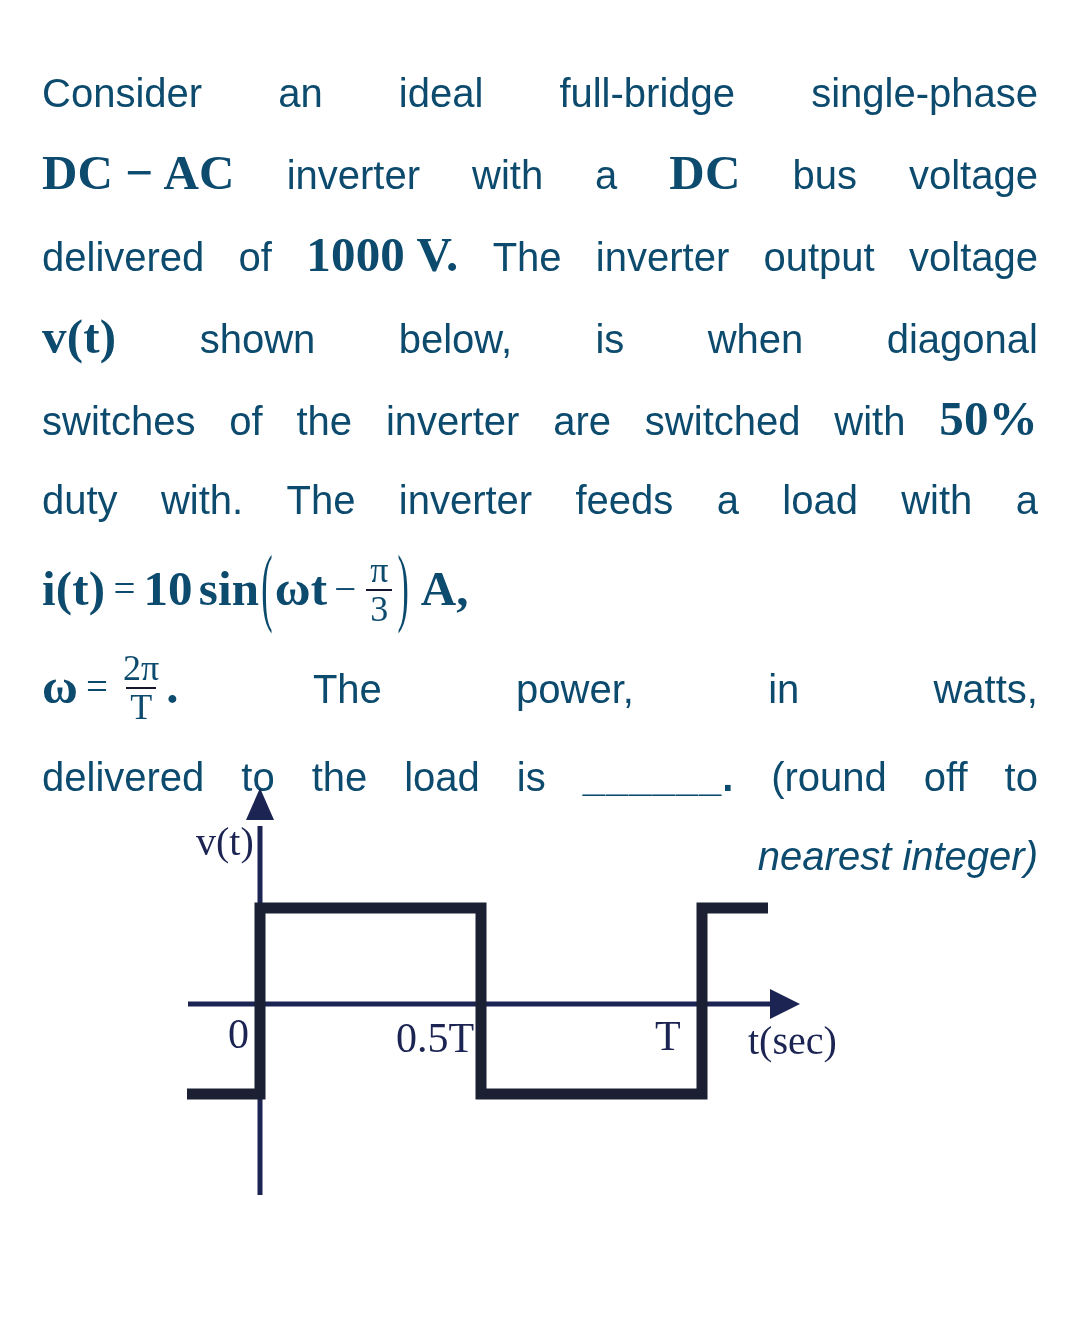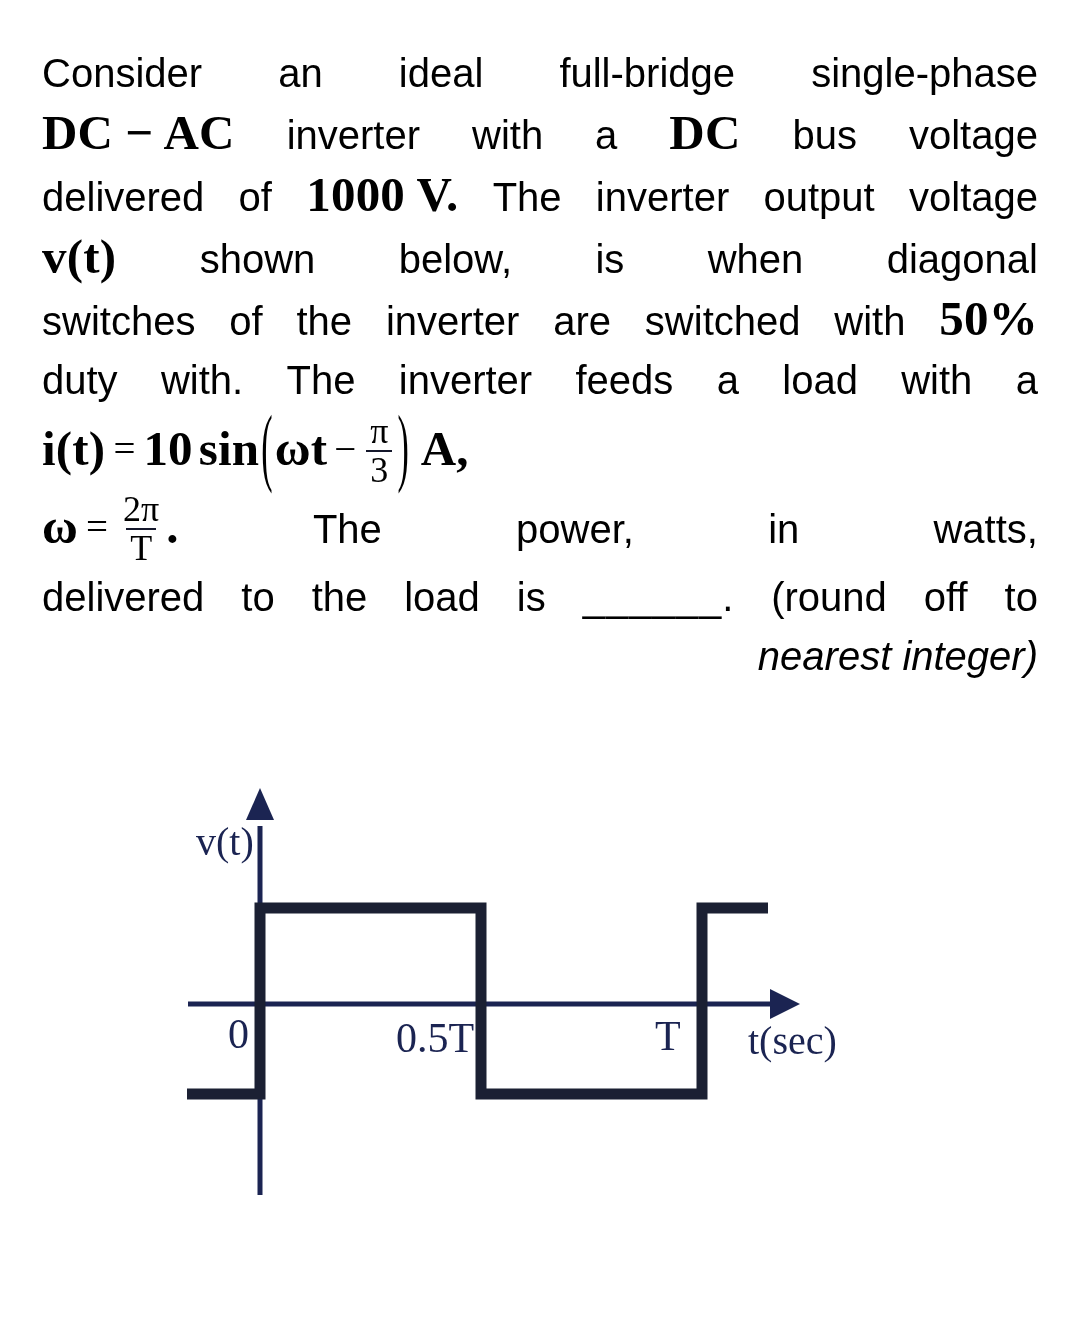--- a/index.html
+++ b/index.html
@@ -23,22 +23,23 @@
     top: 44px;
     width: 996px;
   }
 
   .qline {
     display: flex;
     align-items: baseline;
     width: 100%;
     font-size: 40px;
     line-height: 59px;
-    color: #000000;
+    color: #0c4a6e;
     white-space: nowrap;
+    margin-top: 20px;
   }
   
   .qline.just {
     justify-content: space-between;
   }
   .qline.left {
     justify-content: flex-end;
     font-style: italic;
   }
 
@@ -76,31 +77,32 @@
     transform-origin: center;
     font-size: 34px;
     position: relative;
     top: -2px;
     margin: 0 2px;
     font-weight: 300;
   }
 
   .inline-eq {
     display: inline-flex;
-    align-items: center;
+    align-items: flex-start;
     font-family: "Liberation Serif", serif;
     font-size: 39px;
     white-space: nowrap;
   }
   .inline-eq .op { margin: 0 8px; }
   .inline-eq .opn { margin: 0 7px; }
 
   .blank {
     font-family: "Liberation Sans", sans-serif;
     letter-spacing: 1px;
+    font-weight: bold;
   }
 
   
   .qline.tall { line-height: 78px; }
 
   
   #figure {
     position: absolute;
     left: 0;
     top: 760px;

